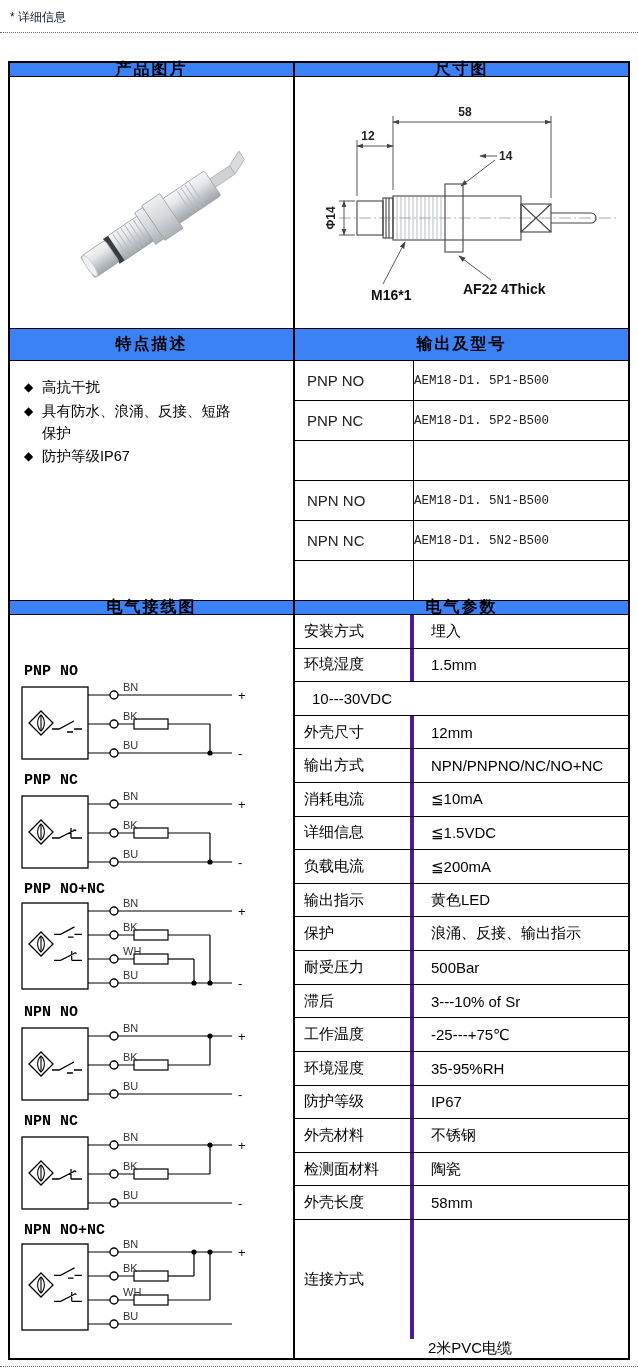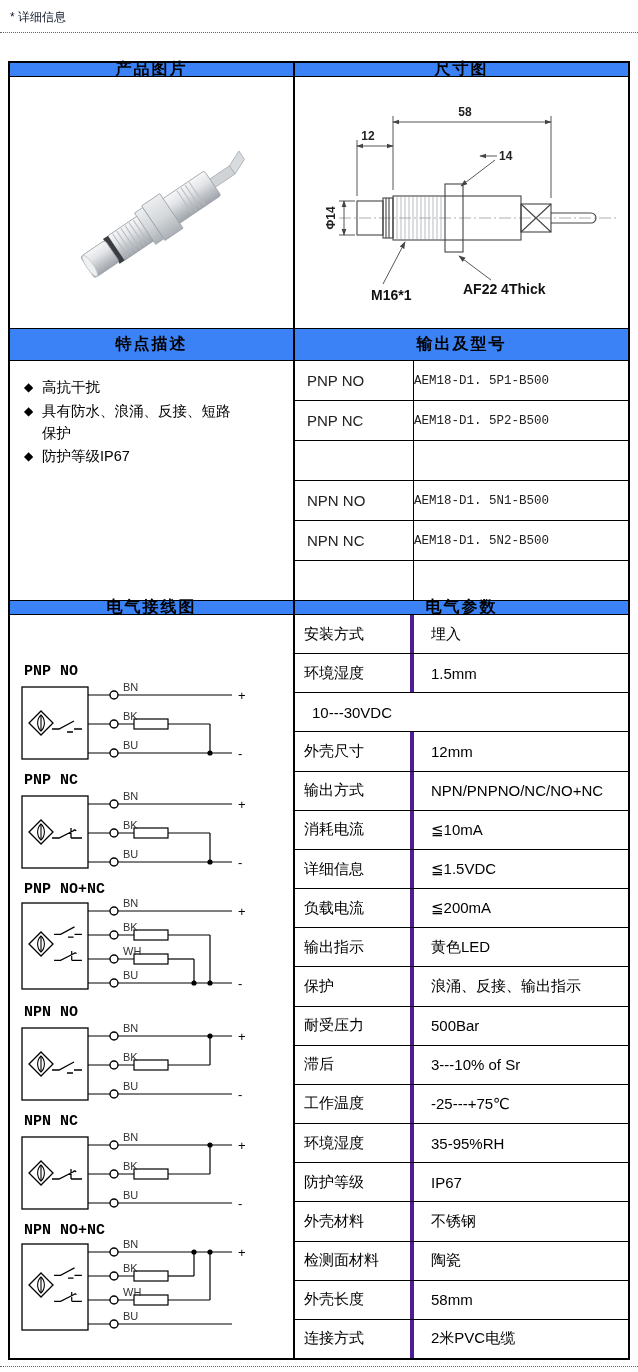--- a/index.html
+++ b/index.html
@@ -36,21 +36,21 @@
   .mrow{display:flex;height:40px;box-sizing:border-box;border-bottom:1px solid #000;align-items:center;}
   .mrow:last-child{border-bottom:none;}
   .mout{width:119px;flex:0 0 119px;box-sizing:border-box;border-right:1px solid #000;
         align-self:stretch;display:flex;align-items:center;padding-left:12px;font-size:15px;color:#222;}
   .mmod{flex:1;text-align:left;font-family:"Liberation Mono","DejaVu Sans Mono",monospace;
         font-size:12.5px;color:#222;letter-spacing:0;}
 
   
   .params{display:flex;flex-direction:column;height:100%;}
   .prow{flex:1;display:flex;box-sizing:border-box;border-bottom:1px solid #000;align-items:center;}
-  .prow:last-child{border-bottom:none;}
+  .prow:last-child{border-bottom:none;flex-direction:column;}
   .plabel{width:119px;flex:0 0 119px;box-sizing:border-box;border-right:4px solid #4c1d95;
           align-self:stretch;display:flex;align-items:center;padding-left:9px;font-size:15px;}
   .pvalue{flex:1;padding-left:17px;font-size:15px;}
 
   
   .wiring{padding:48px 0 0 6px;}
   .wblock{margin-bottom:1px;}
   .wtitle{font-family:"Liberation Mono","DejaVu Sans Mono",monospace;font-weight:bold;
           font-size:15px;height:18px;line-height:18px;margin-left:8px;}
   svg text{font-family:"Liberation Sans","DejaVu Sans",sans-serif;font-size:11px;fill:#333;}

